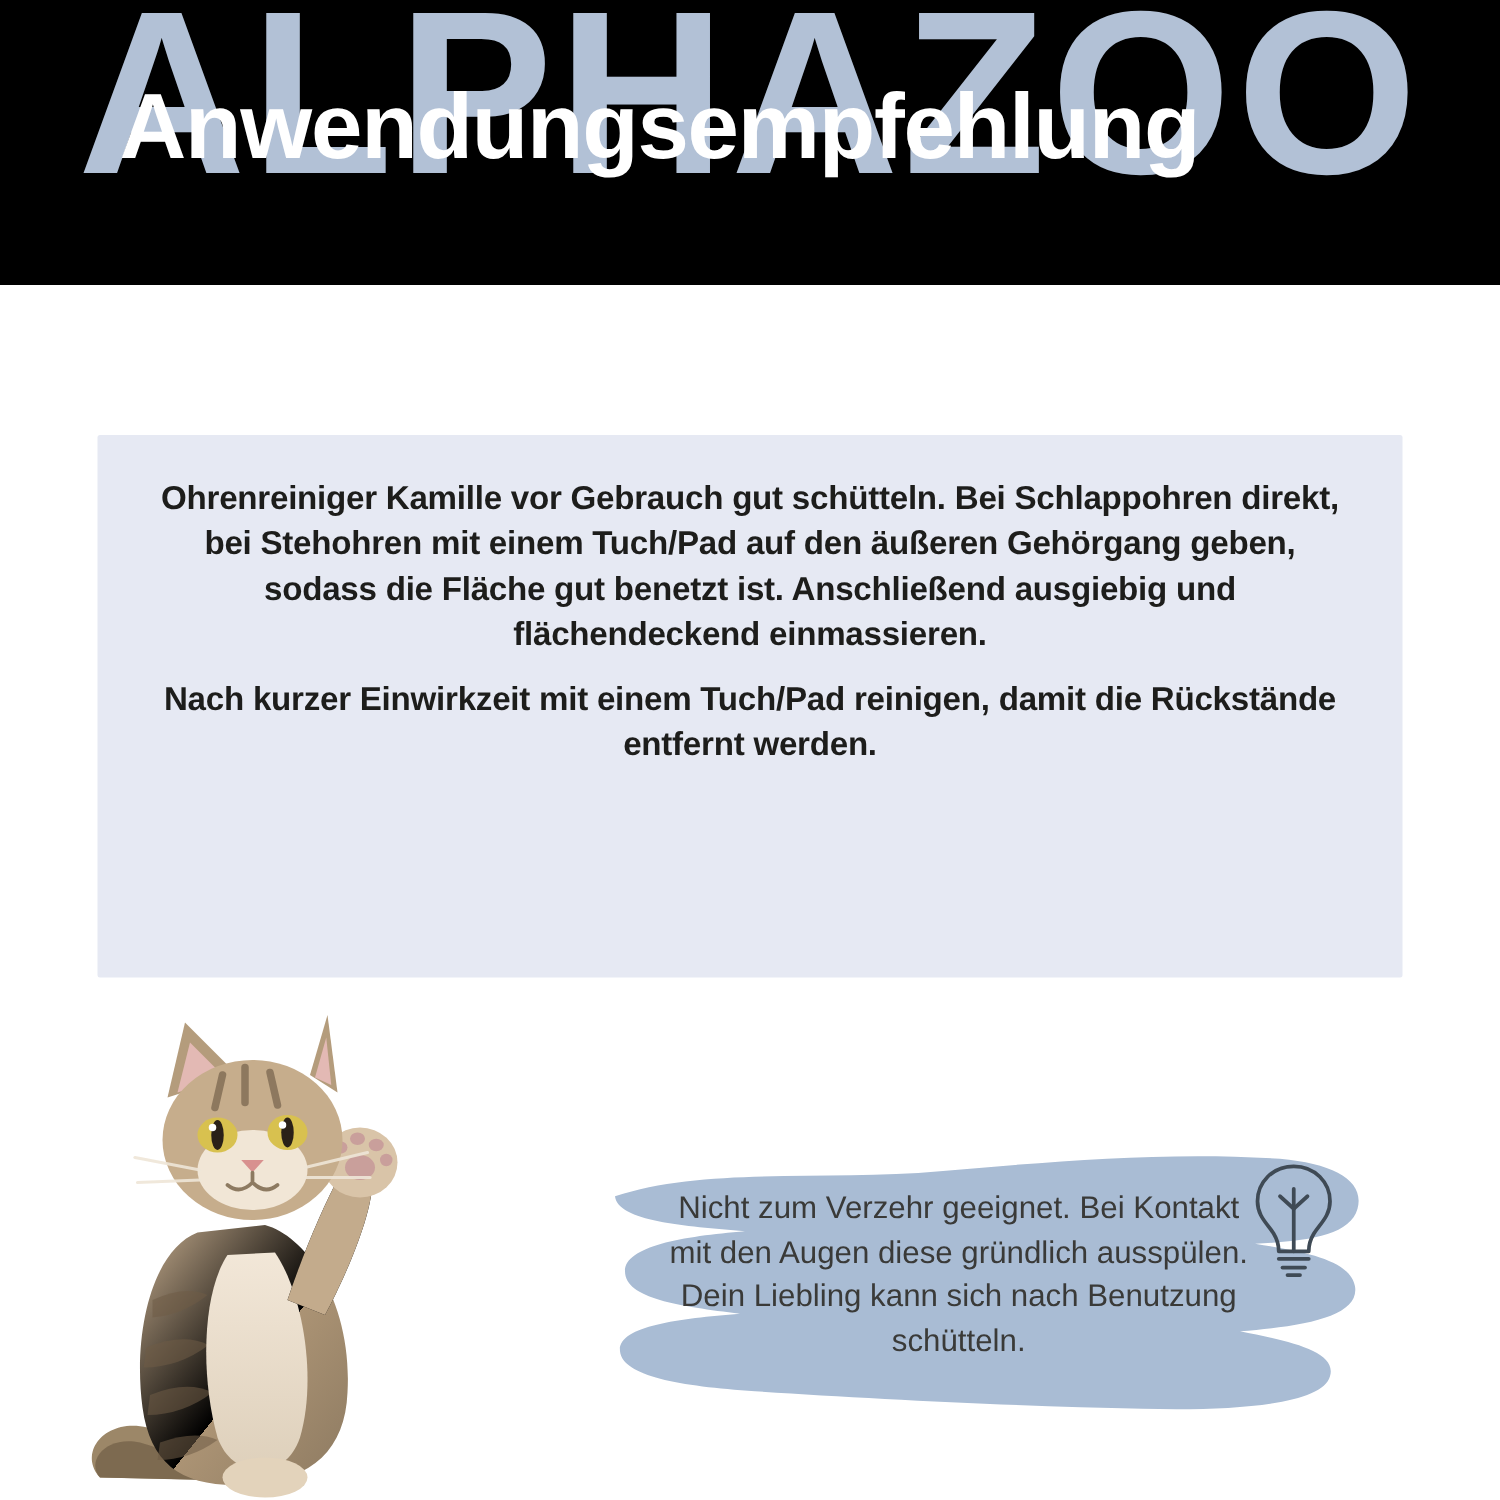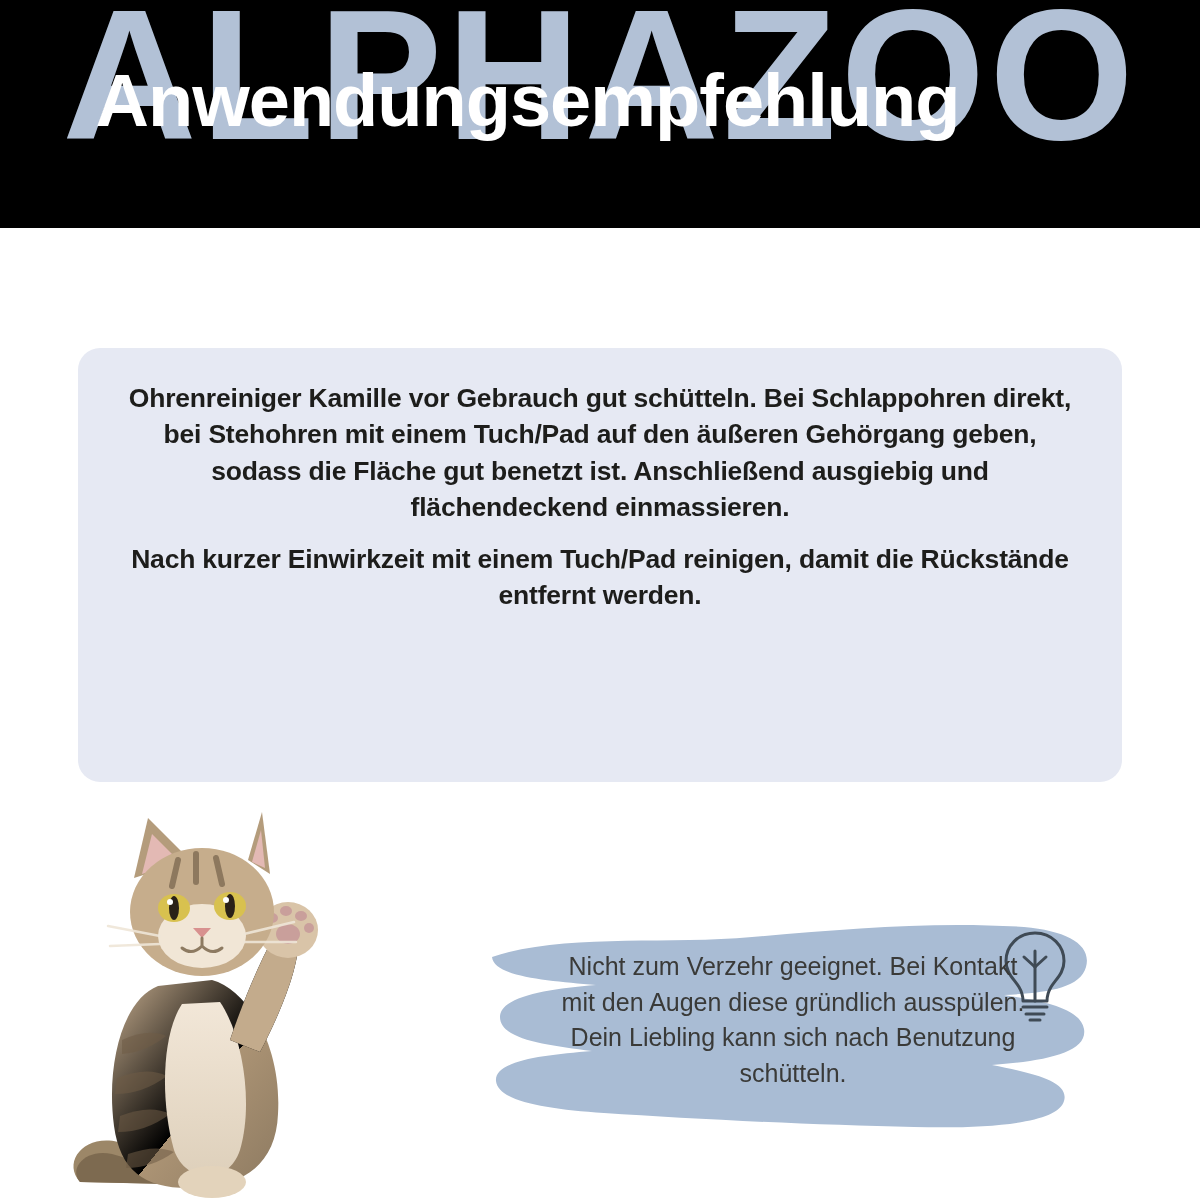--- a/index.html
+++ b/index.html
@@ -57,21 +57,21 @@
   }
 
   
   .card {
     position: absolute;
     top: 348px;
     left: 78px;
     width: 1044px;
     height: 434px;
     background: #e6e9f3;
-    border-radius: 22px;
+    border-radius: 2px;
     padding: 32px 42px;
   }
 
   .card-text {
     font-size: 26.5px;
     font-weight: 700;
     color: #1d1d1b;
     line-height: 1.37;
     text-align: center;
     letter-spacing: -0.2px;
@@ -105,21 +105,21 @@
   .note-brush {
     position: absolute;
     top: 0; left: 0;
     width: 620px;
     height: 230px;
   }
 
   .note-text {
     position: absolute;
     top: 34px;
-    left: 74px;
+    left: 48px;
     width: 470px;
     text-align: center;
     font-size: 25px;
     font-weight: 400;
     color: #3a3a38;
     line-height: 1.42;
   }
 
   .bulb {
     position: absolute;

